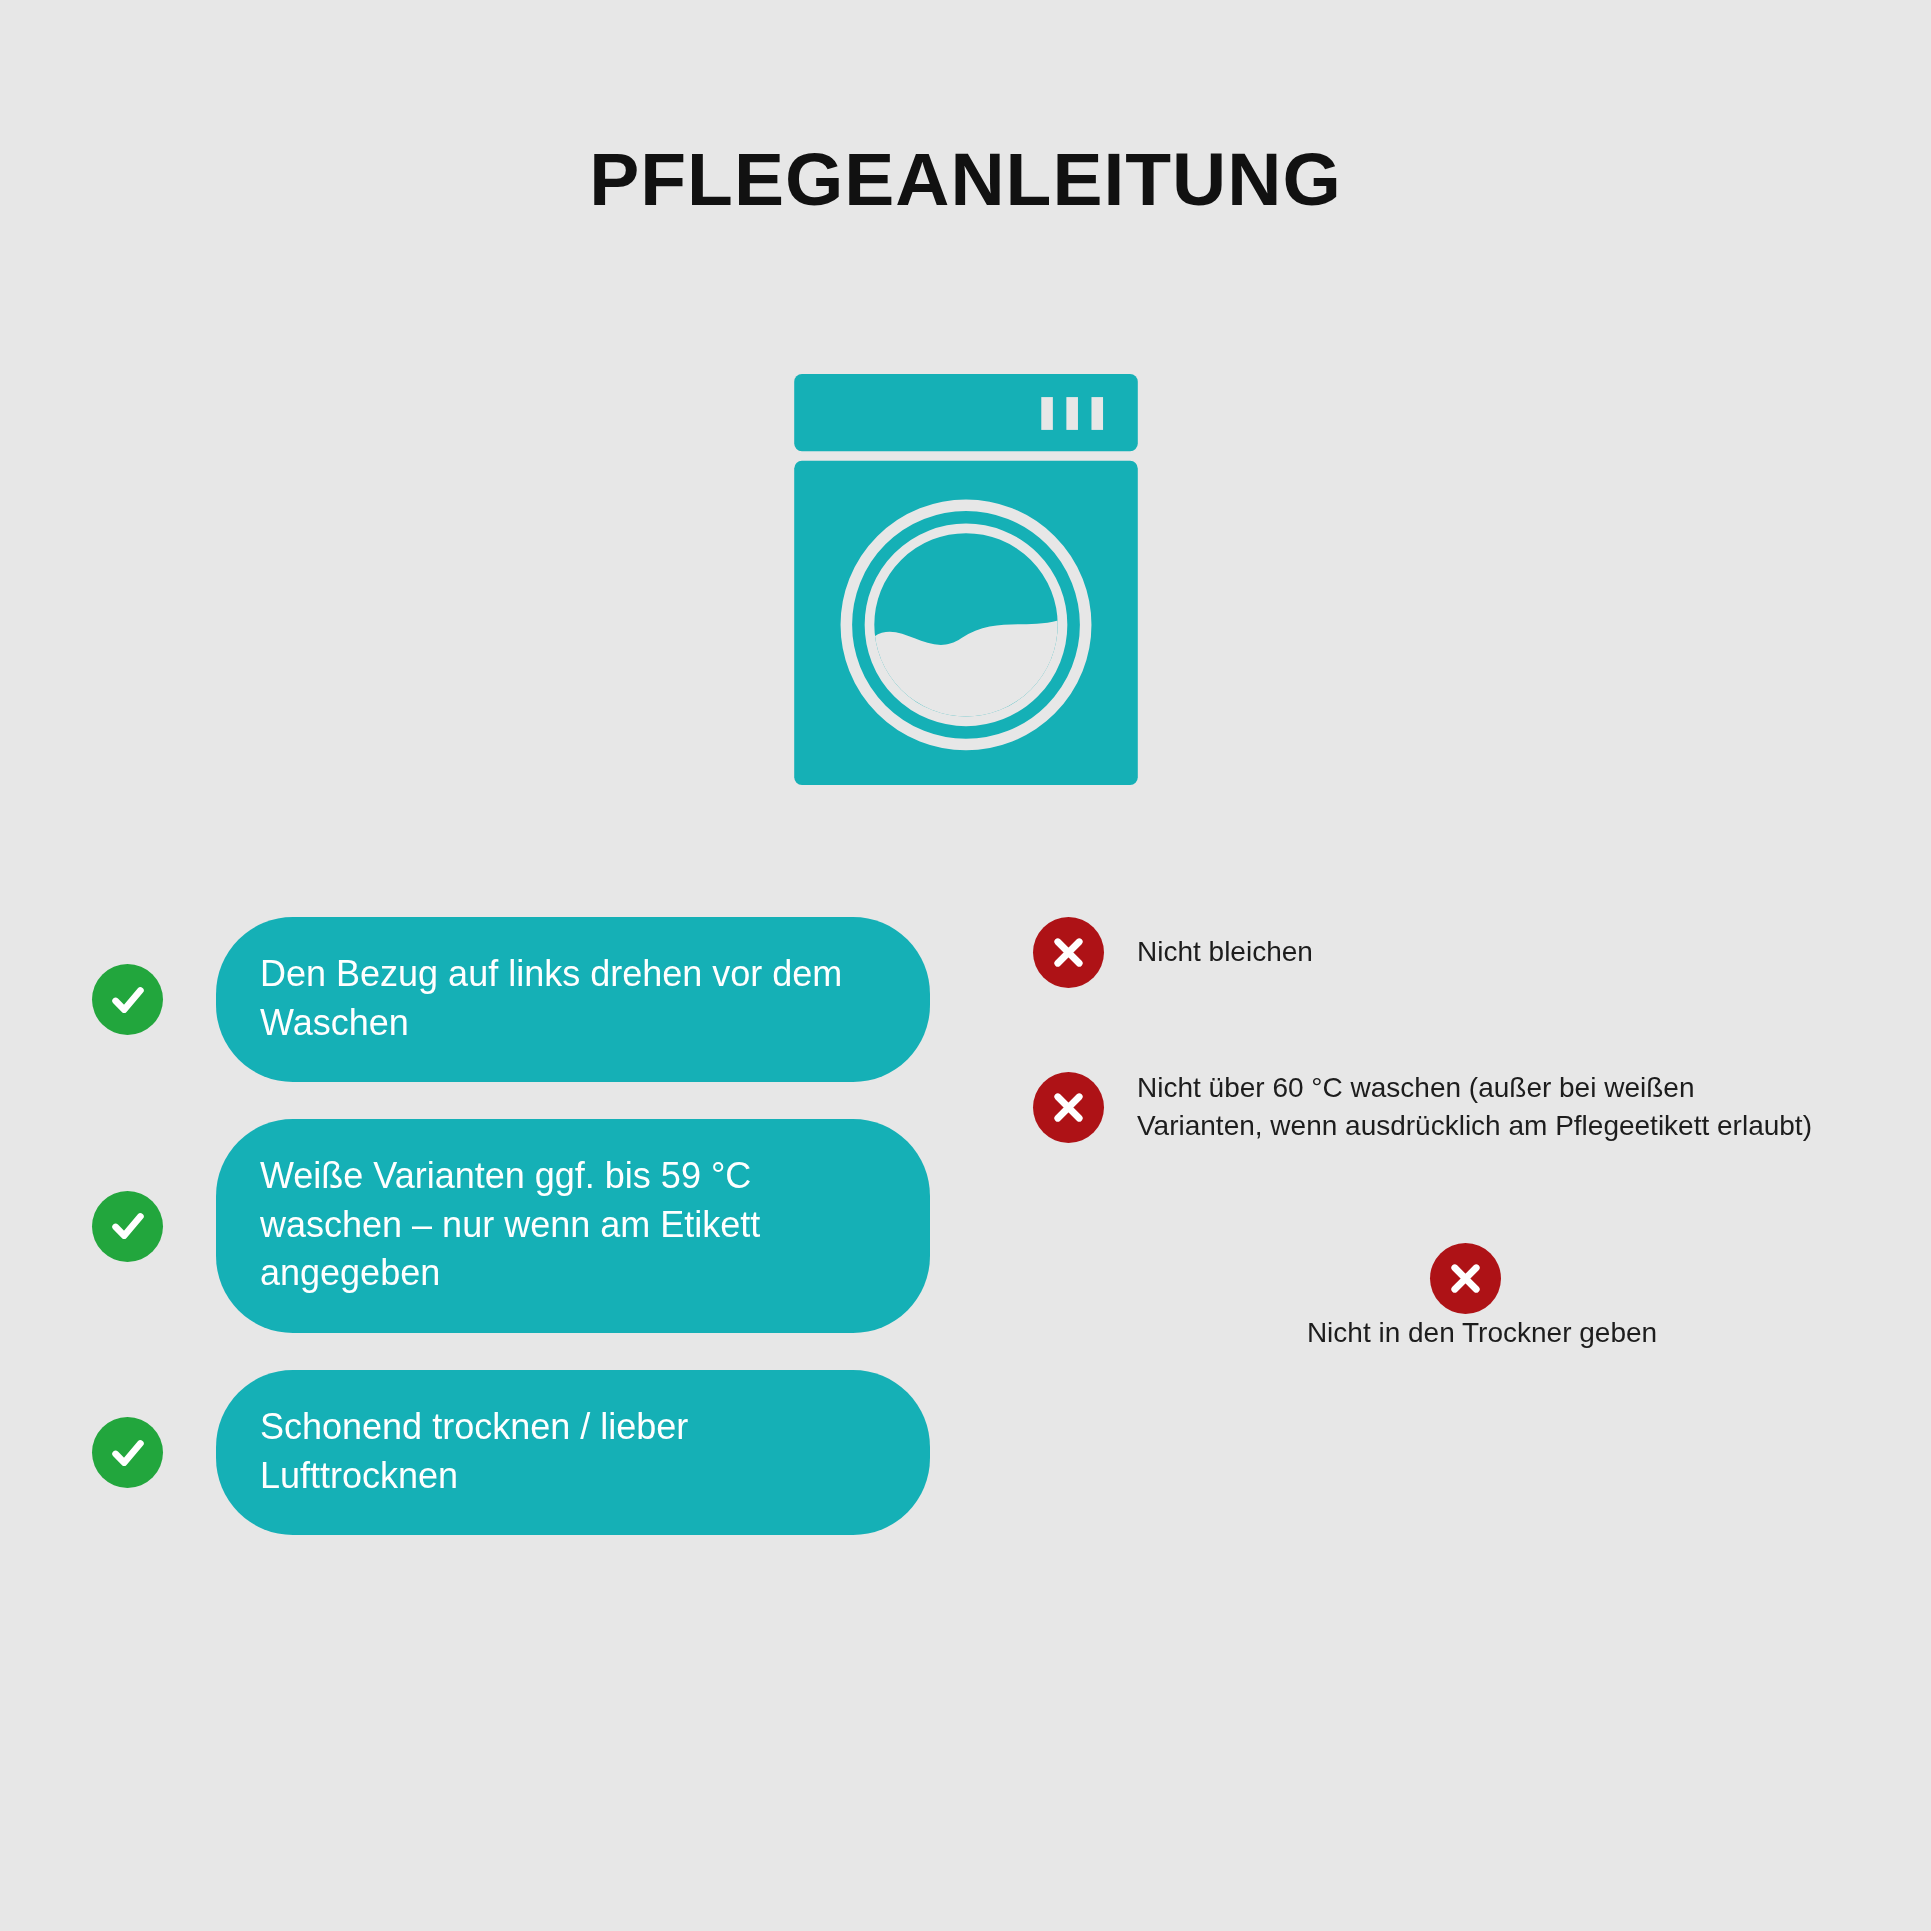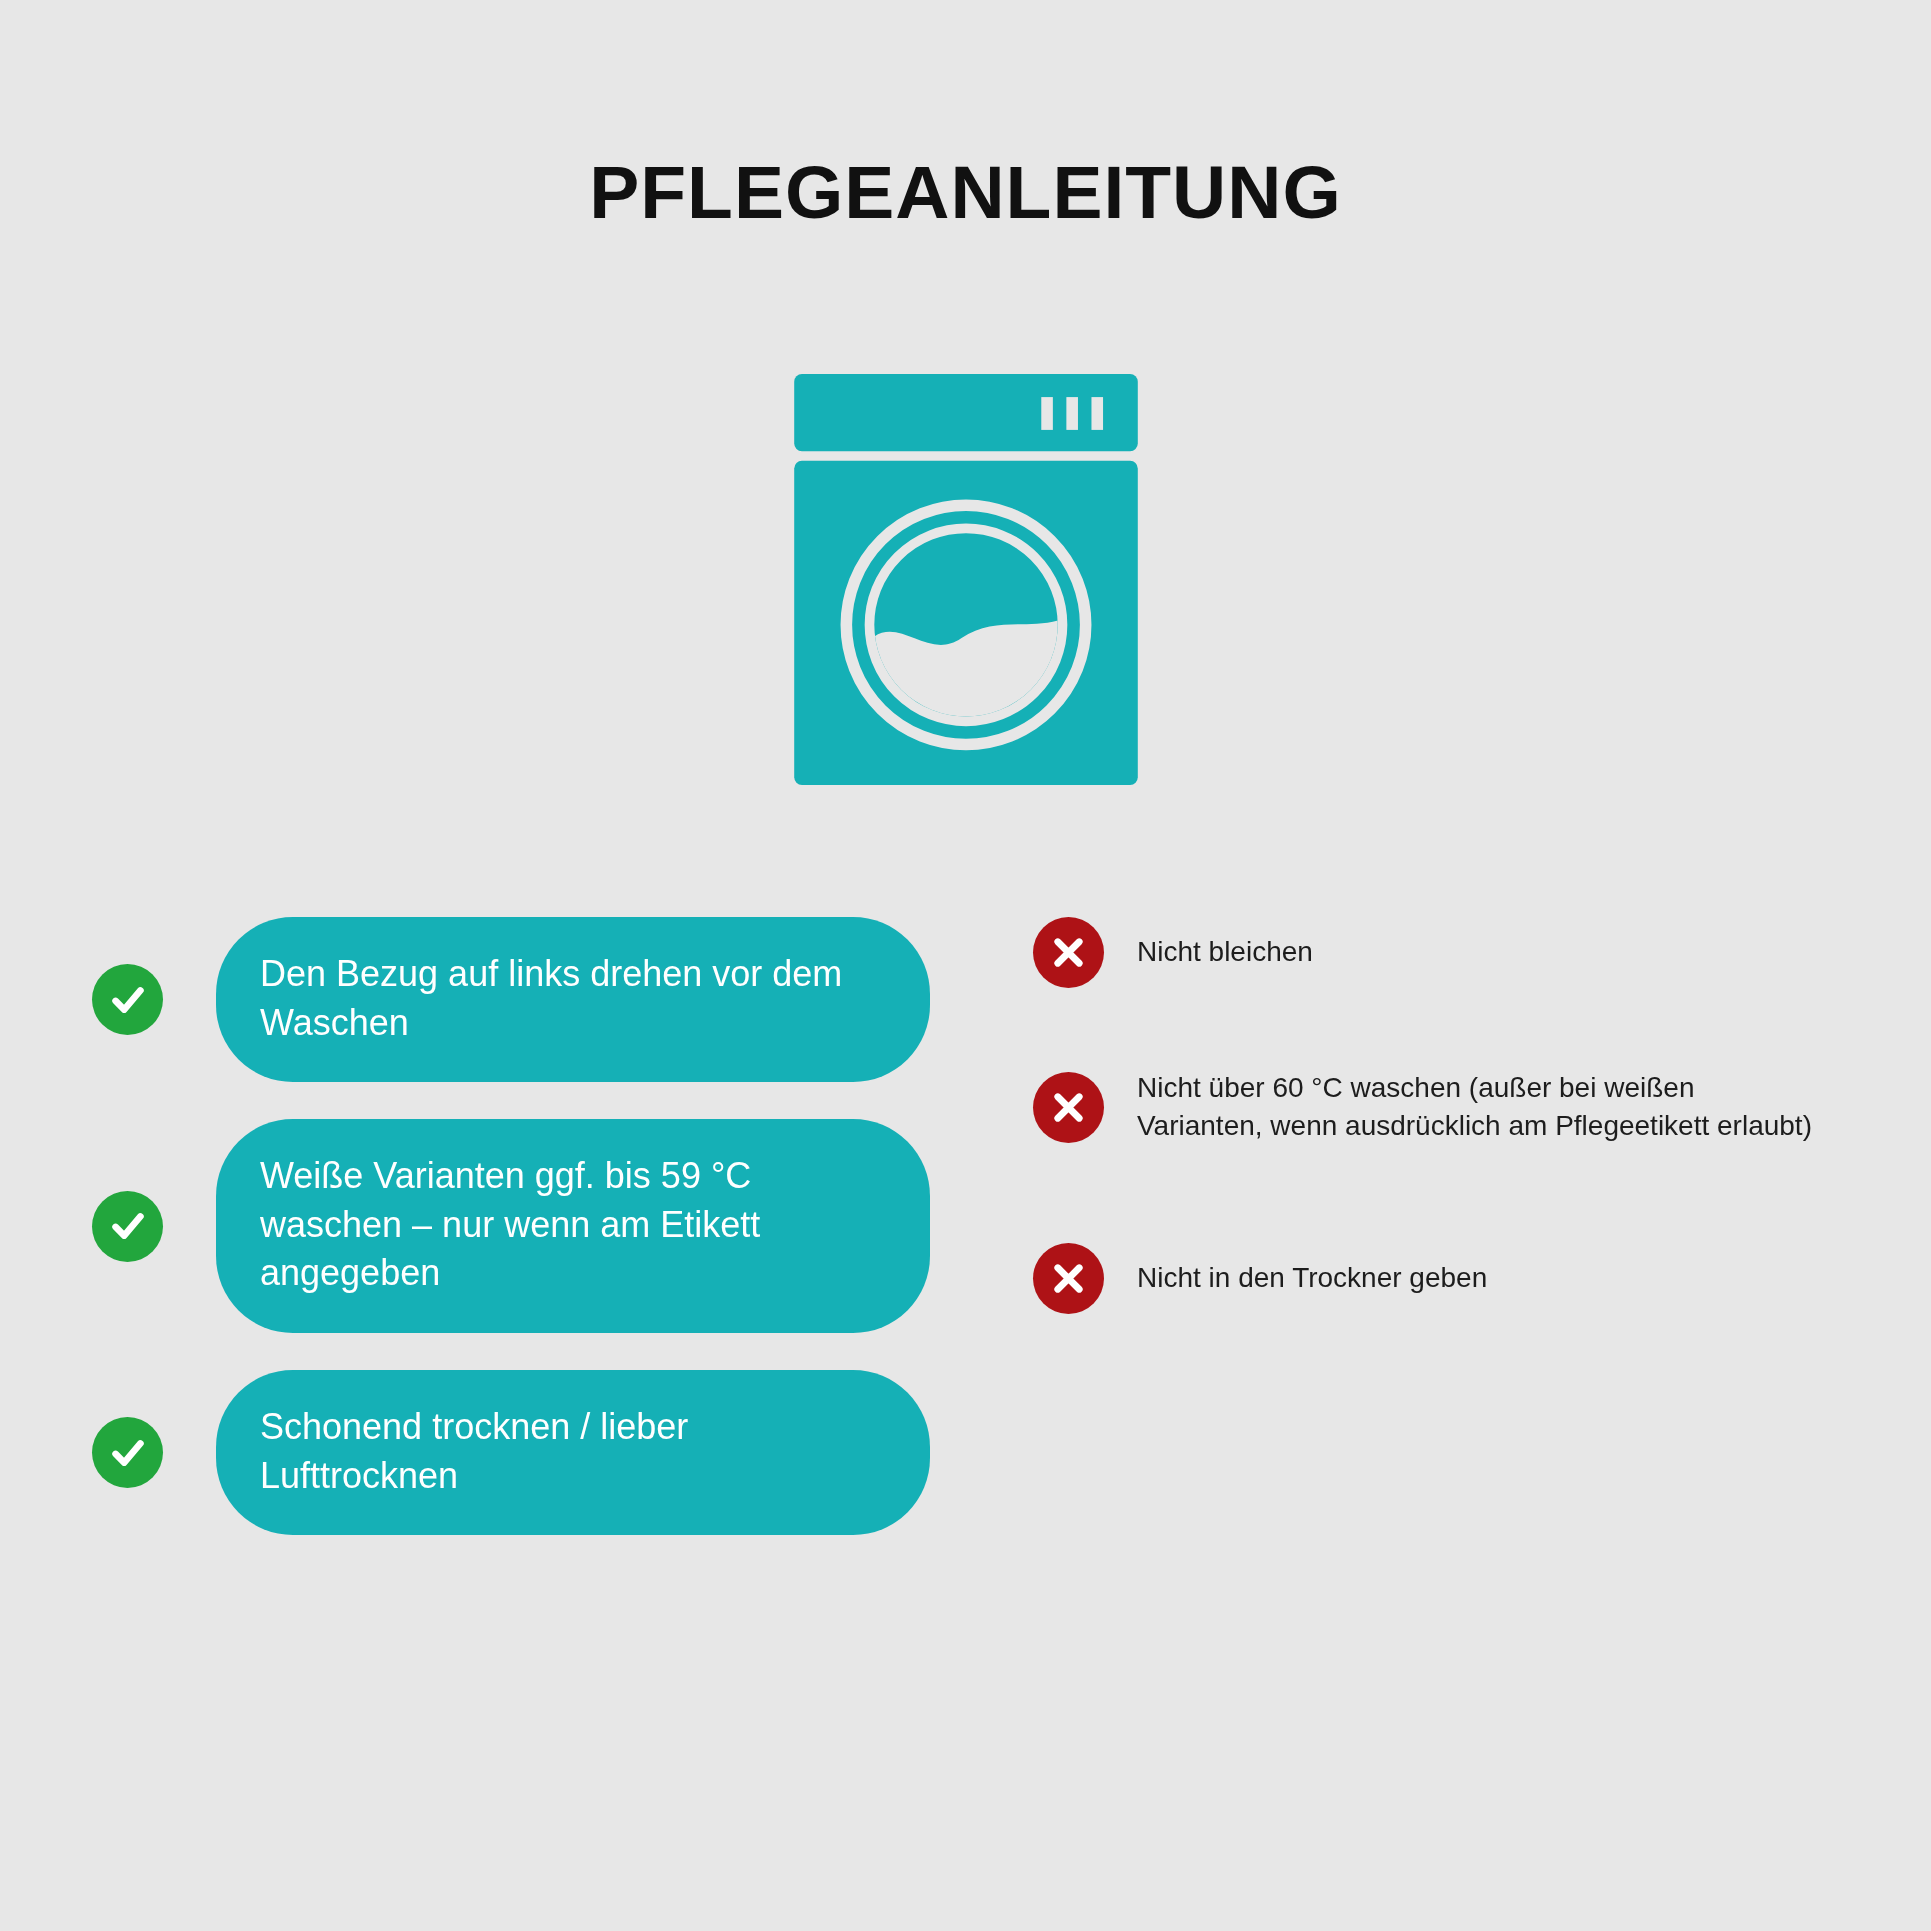--- a/index.html
+++ b/index.html
@@ -15,21 +15,21 @@
   }
   .page {
     position: relative;
     width: 1931px;
     height: 1931px;
     background: #e7e7e7;
     box-sizing: border-box;
   }
   .title {
     position: absolute;
-    top: 149px;
+    top: 136px;
     left: 0;
     width: 1931px;
     text-align: center;
     font-size: 75px;
     font-weight: bold;
     letter-spacing: 1px;
     color: #111111;
   }
   .machine-wrap {
     position: absolute;
@@ -92,21 +92,21 @@
   }
   .neg-text {
     color: #1d1d1d;
     font-size: 28px;
     line-height: 1.37;
     max-width: 676px;
   }
   .right-rows .row { align-items: center; }
   .r1 { margin-bottom: 81px; }
   .r2 { margin-bottom: 97px; }
-  .r3 { margin-bottom: 93px; }
+  .r3 { margin-bottom: 93px; flex-direction: column; }
 </style>
 </head>
 <body>
 
 <div class="page">
 
   <div class="title">PFLEGEANLEITUNG</div>
 
   <div class="machine-wrap">
     <svg class="machine" viewBox="0 0 360 430">

